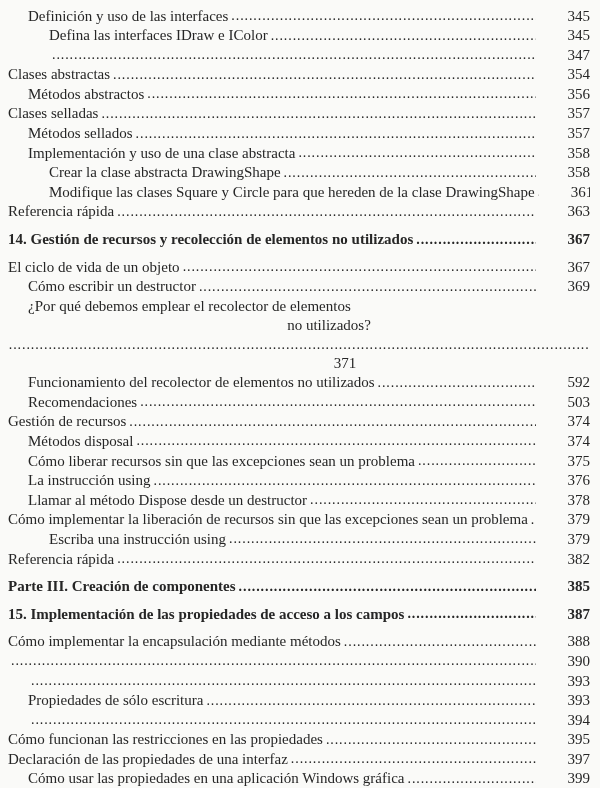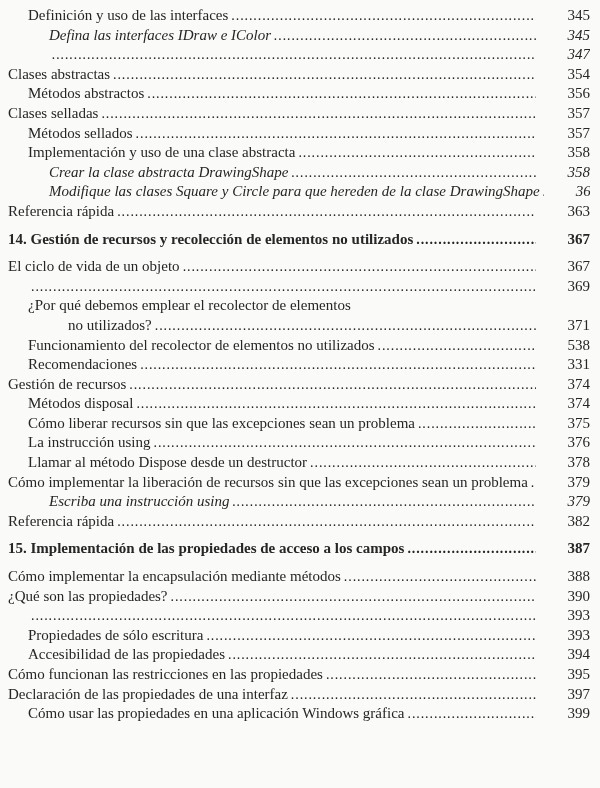--- a/index.html
+++ b/index.html
@@ -10,21 +10,21 @@
     background: #fafaf8;
     color: #262626;
     font-family: "Liberation Serif", "DejaVu Serif", serif;
     font-size: 15px;
     overflow: hidden;
     padding: 6px 10px 0 8px;
   }
   .toc-list { display: block; }
   .row {
     display: flex;
-    align-items: flex-start;
+    align-items: center;
     line-height: 18.6px;
     white-space: nowrap;
     overflow: hidden;
   }
   .row .title { flex: 0 0 auto; }
   .row .leader {
     flex: 1 1 auto;
     min-width: 0;
     overflow: hidden;
     padding: 0 1px 0 3px;
@@ -34,22 +34,22 @@
     letter-spacing: 0.9px;
     font-size: 14px;
   }
   .row .page {
     flex: 0 0 auto;
     text-align: right;
     margin-left: 32px;
   }
   .lv0 { padding-left: 0; }
   .lv1 { padding-left: 20px; }
-  .lv2 { padding-left: 41px; font-style: italic; }
-  .lv3 { padding-left: 60px; }
+  .lv2 { padding-left: 41px; }
+  .lv3 { padding-left: 60px; flex-direction: column; }
   .bold { font-weight: bold; }
   .heading { margin: 8px 0; }
   .hidden { visibility: hidden; }
 </style>
 </head>
 <body>
 
 <div class="toc-list">
     <div class="row lv1">
     <span class="title">Definición y uso de las interfaces</span>
@@ -109,42 +109,43 @@
     <span class="title">14. Gestión de recursos y recolección de elementos no utilizados</span>
     <span class="leader"></span>
     <span class="page">367</span>
   </div>
     <div class="row lv0">
     <span class="title">El ciclo de vida de un objeto</span>
     <span class="leader"></span>
     <span class="page">367</span>
   </div>
     <div class="row lv1">
+    <span class="title">Cómo escribir un destructor</span>
     <span class="leader"></span>
     <span class="page">369</span>
   </div>
     <div class="row lv1">
     <span class="title">¿Por qué debemos emplear el recolector de elementos</span>
     <span class="leader hidden"></span>
     <span class="page hidden"></span>
   </div>
     <div class="row lv3">
     <span class="title">no utilizados?</span>
     <span class="leader"></span>
     <span class="page">371</span>
   </div>
     <div class="row lv1">
     <span class="title">Funcionamiento del recolector de elementos no utilizados</span>
     <span class="leader"></span>
-    <span class="page">538</span>
+    <span class="page">592</span>
   </div>
     <div class="row lv1">
     <span class="title">Recomendaciones</span>
     <span class="leader"></span>
-    <span class="page">331</span>
+    <span class="page">503</span>
   </div>
     <div class="row lv0">
     <span class="title">Gestión de recursos</span>
     <span class="leader"></span>
     <span class="page">374</span>
   </div>
     <div class="row lv1">
     <span class="title">Métodos disposal</span>
     <span class="leader"></span>
     <span class="page">374</span>
@@ -171,47 +172,50 @@
   </div>
     <div class="row lv2">
     <span class="title">Escriba una instrucción using</span>
     <span class="leader"></span>
     <span class="page">379</span>
   </div>
     <div class="row lv0">
     <span class="title">Referencia rápida</span>
     <span class="leader"></span>
     <span class="page">382</span>
+  </div>
+    <div class="row lv0 bold heading">
+    <span class="title">Parte III. Creación de componentes</span>
+    <span class="leader"></span>
+    <span class="page">385</span>
   </div>
     <div class="row lv0 bold heading">
     <span class="title">15. Implementación de las propiedades de acceso a los campos</span>
     <span class="leader"></span>
     <span class="page">387</span>
   </div>
     <div class="row lv0">
     <span class="title">Cómo implementar la encapsulación mediante métodos</span>
     <span class="leader"></span>
     <span class="page">388</span>
   </div>
     <div class="row lv0">
-    <span class="title">¿Qué son las propiedades?</span>
     <span class="leader"></span>
     <span class="page">390</span>
   </div>
     <div class="row lv1">
     <span class="leader"></span>
     <span class="page">393</span>
   </div>
     <div class="row lv1">
     <span class="title">Propiedades de sólo escritura</span>
     <span class="leader"></span>
     <span class="page">393</span>
   </div>
     <div class="row lv1">
-    <span class="title">Accesibilidad de las propiedades</span>
     <span class="leader"></span>
     <span class="page">394</span>
   </div>
     <div class="row lv0">
     <span class="title">Cómo funcionan las restricciones en las propiedades</span>
     <span class="leader"></span>
     <span class="page">395</span>
   </div>
     <div class="row lv0">
     <span class="title">Declaración de las propiedades de una interfaz</span>

